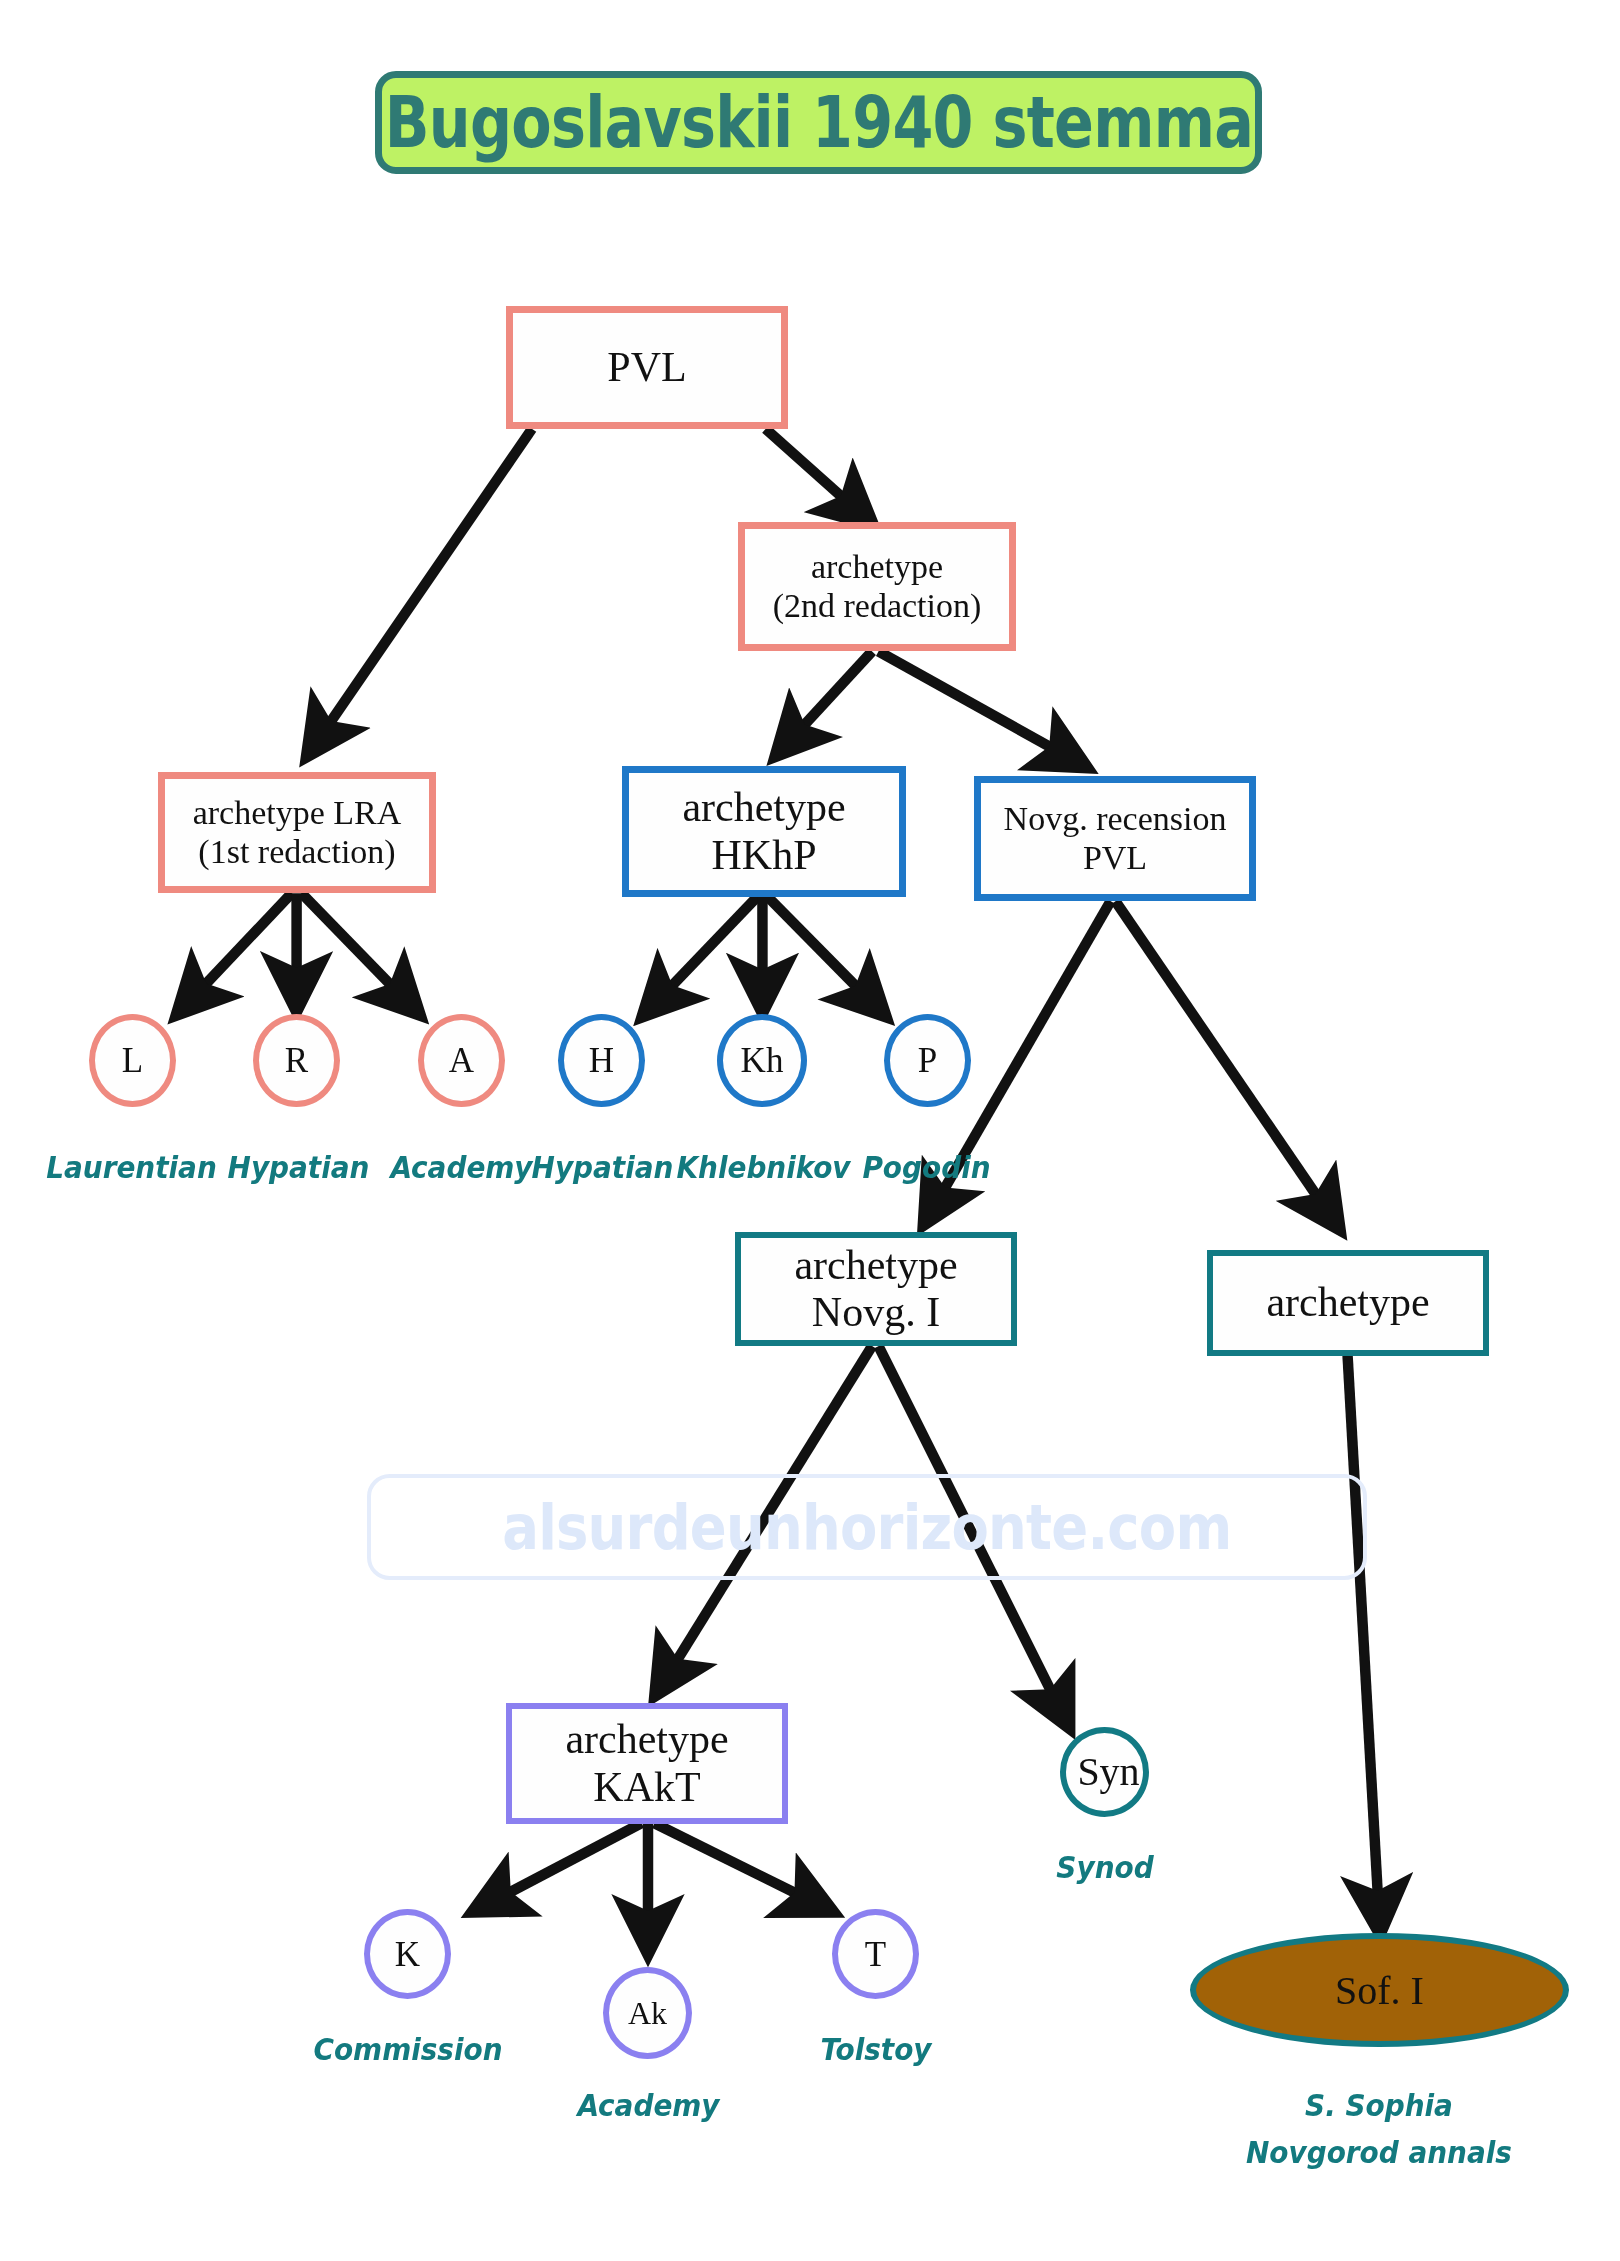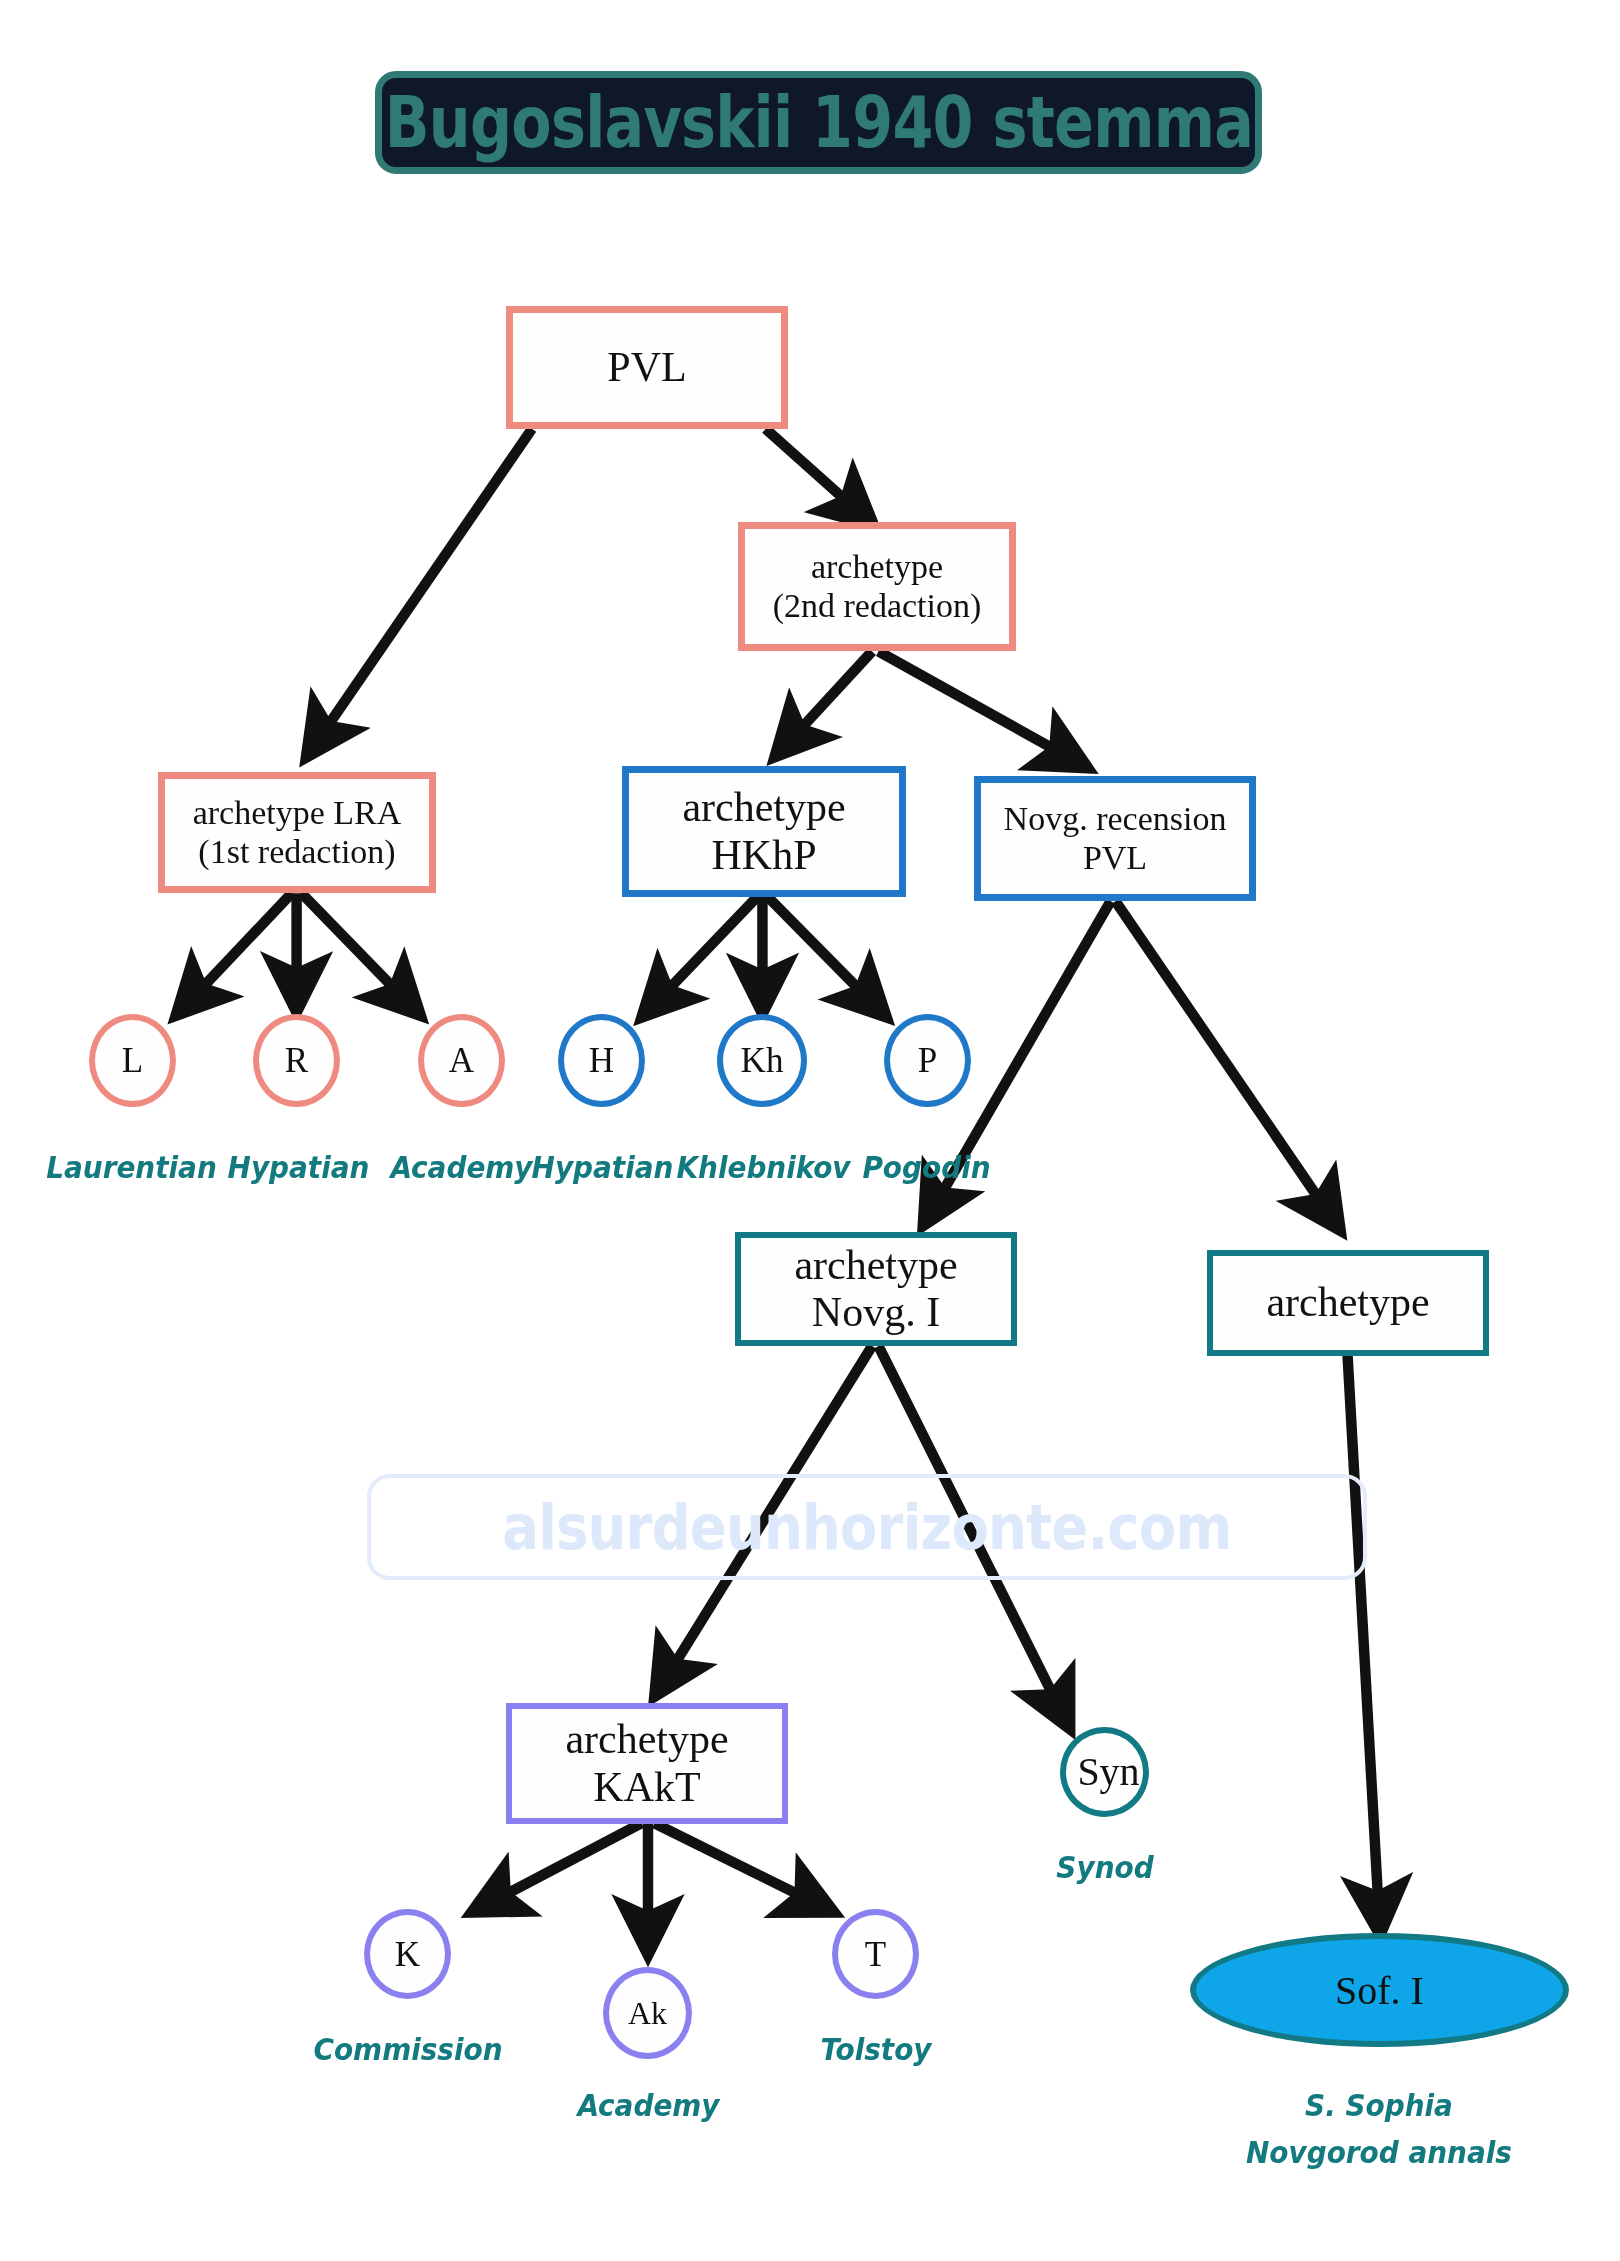--- a/index.html
+++ b/index.html
@@ -28,21 +28,21 @@
 
   
   #title-badge {
     position: absolute;
     left: 375px;
     top: 71px;
     width: 887px;
     height: 103px;
     border: 7.3px solid #2f7a74;
     border-radius: 21px;
-    background: #0f172a;
+    background: #bef264;
     box-sizing: border-box;
     display: flex;
     align-items: center;
     justify-content: center;
   }
   #title-text {
     font-family: "DejaVu Sans Condensed", "Liberation Sans Narrow", "Liberation Sans", sans-serif;
     font-weight: bold;
     font-size: 71px;
     letter-spacing: -0.8px;
@@ -121,21 +121,21 @@
   }
   .circ-salmon { border: 6.4px solid #ef8a80; }
   .circ-blue   { border: 6.4px solid #1f78c8; }
   .circ-teal   { border: 6.4px solid #127a84; }
   .circ-purple { border: 6.4px solid #8b80f0; }
 
   
   #node-sofi {
     position: absolute;
     box-sizing: border-box;
-    background: #0ea5e9;
+    background: #a16207;
     border: 6.4px solid #127a84;
     border-radius: 50%;
     display: flex;
     align-items: center;
     justify-content: center;
     z-index: 3;
     text-align: right;
   }
   #node-sofi .glyph {
     font-family: "Liberation Serif", serif;

